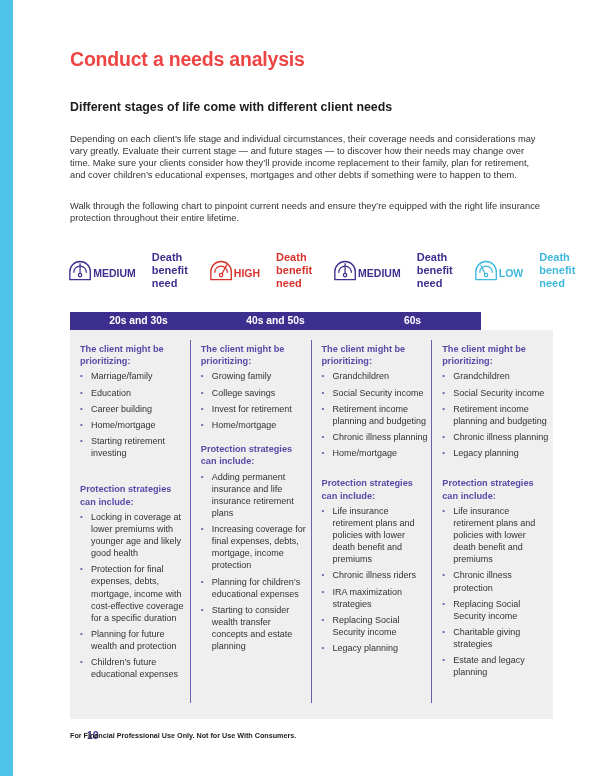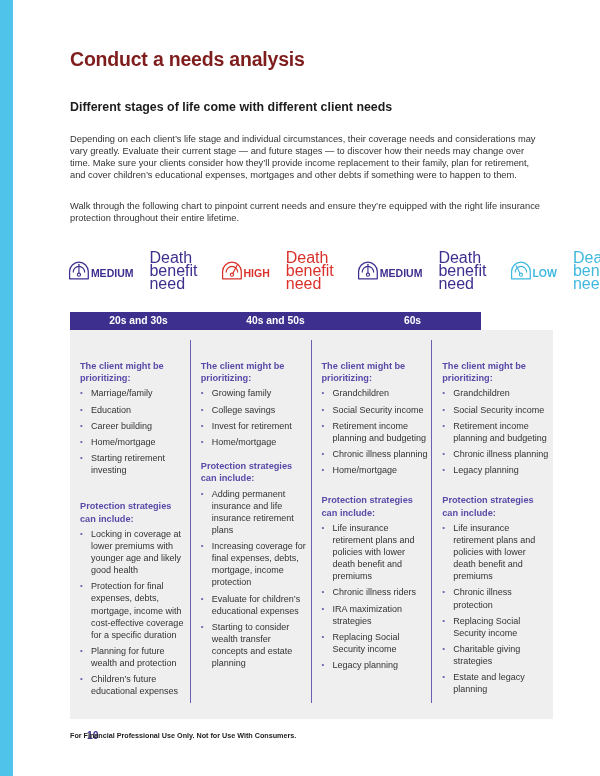--- a/index.html
+++ b/index.html
@@ -1,37 +1,37 @@
 <!DOCTYPE html>
 <html><head>
 <meta charset="utf-8">
 <style>
   * { box-sizing: border-box; margin: 0; padding: 0; }
   html, body { width: 600px; height: 776px; background: #ffffff; overflow: hidden; }
   body { position: relative; font-family: "Liberation Sans", "DejaVu Sans", sans-serif; color: #2b2b2b; }
 
   .side-bar { position: absolute; left: 0; top: 0; width: 13px; height: 776px; background: #4fc3ea; }
 
-  .page-title { position: absolute; left: 70px; top: 48px; font-size: 19.5px; font-weight: bold; color: #7f1d1d; letter-spacing: -0.2px; }
+  .page-title { position: absolute; left: 70px; top: 48px; font-size: 19.5px; font-weight: bold; color: #ef4444; letter-spacing: -0.2px; }
   .page-subtitle { position: absolute; left: 70px; top: 100px; font-size: 12.4px; font-weight: bold; color: #1c1c1c; }
   .para { position: absolute; left: 70px; width: 470px; font-size: 9.3px; line-height: 12.1px; color: #333333; }
   .para1 { top: 133px; }
   .para2 { top: 200px; }
 
   .gauge-row { position: absolute; left: 67px; top: 232px; width: 486px; height: 76px; display: flex; }
   .gauge-col { flex: 1; display: flex; flex-direction: row; align-items: center; }
   .gauge-col svg { width: 46px; height: 42px; margin-top: 0px; }
   .gauge-level { font-size: 10.5px; font-weight: bold; margin-top: 5px; line-height: 12px; }
-  .gauge-need { font-size: 16px; font-weight: normal; line-height: 13px; padding-left: 16px; }
+  .gauge-need { font-size: 11px; font-weight: bold; line-height: 13px; padding-left: 16px; }
 
   .age-bar { position: absolute; left: 70px; top: 312px; width: 411px; height: 18px; background: #3d2f8e; display: flex; }
   .age-cell { flex: 1; color: #ffffff; font-size: 10.3px; font-weight: bold; text-align: center; line-height: 18px; }
 
   .table-body { position: absolute; left: 70px; top: 330px; width: 483px; height: 389px; background: #efefef; display: flex; }
-  .col { flex: 1; padding: 30px 4px 0 10px; position: relative; }
+  .col { flex: 1; padding: 13px 4px 0 10px; position: relative; }
   .col-divider { position: absolute; right: 0; top: 10px; bottom: 16px; width: 1px; background: #6b5fb0; }
   .col-head { font-size: 9.2px; font-weight: bold; color: #5a4aa8; line-height: 12.2px; margin-bottom: 3px; }
   ul.bul { list-style: none; }
   ul.bul li { position: relative; padding-left: 11px; font-size: 9px; line-height: 12.1px; color: #333333; margin-bottom: 4.1px; }
   ul.bul li::before { content: "•"; position: absolute; left: 0; top: 0; color: #6b5fb0; font-size: 8px; }
   .gap { height: 14px; }
 
   .footer-num { position: absolute; left: 41px; top: 729px; font-size: 10.5px; font-weight: bold; color: #3d2f8e; margin-left: 46px; }
   .footer-text { position: absolute; left: 70px; top: 731px; font-size: 7.2px; font-weight: bold; color: #1c1c1c; }
 </style>
@@ -122,21 +122,21 @@
       <li>Growing family</li>
       <li>College savings</li>
       <li>Invest for retirement</li>
       <li>Home/mortgage</li>
     </ul>
     <div class="gap" style="height:8px"></div>
     <div class="col-head">Protection strategies can include:</div>
     <ul class="bul">
       <li>Adding permanent insurance and life insurance retirement plans</li>
       <li>Increasing coverage for final expenses, debts, mortgage, income protection</li>
-      <li>Evaluate for children’s educational expenses</li>
+      <li>Planning for children’s educational expenses</li>
       <li>Starting to consider wealth transfer concepts and estate planning</li>
     </ul>
     <div class="col-divider"></div>
   </div>
 
   <div class="col">
     <div class="col-head">The client might be prioritizing:</div>
     <ul class="bul">
       <li>Grandchildren</li>
       <li>Social Security income</li>

